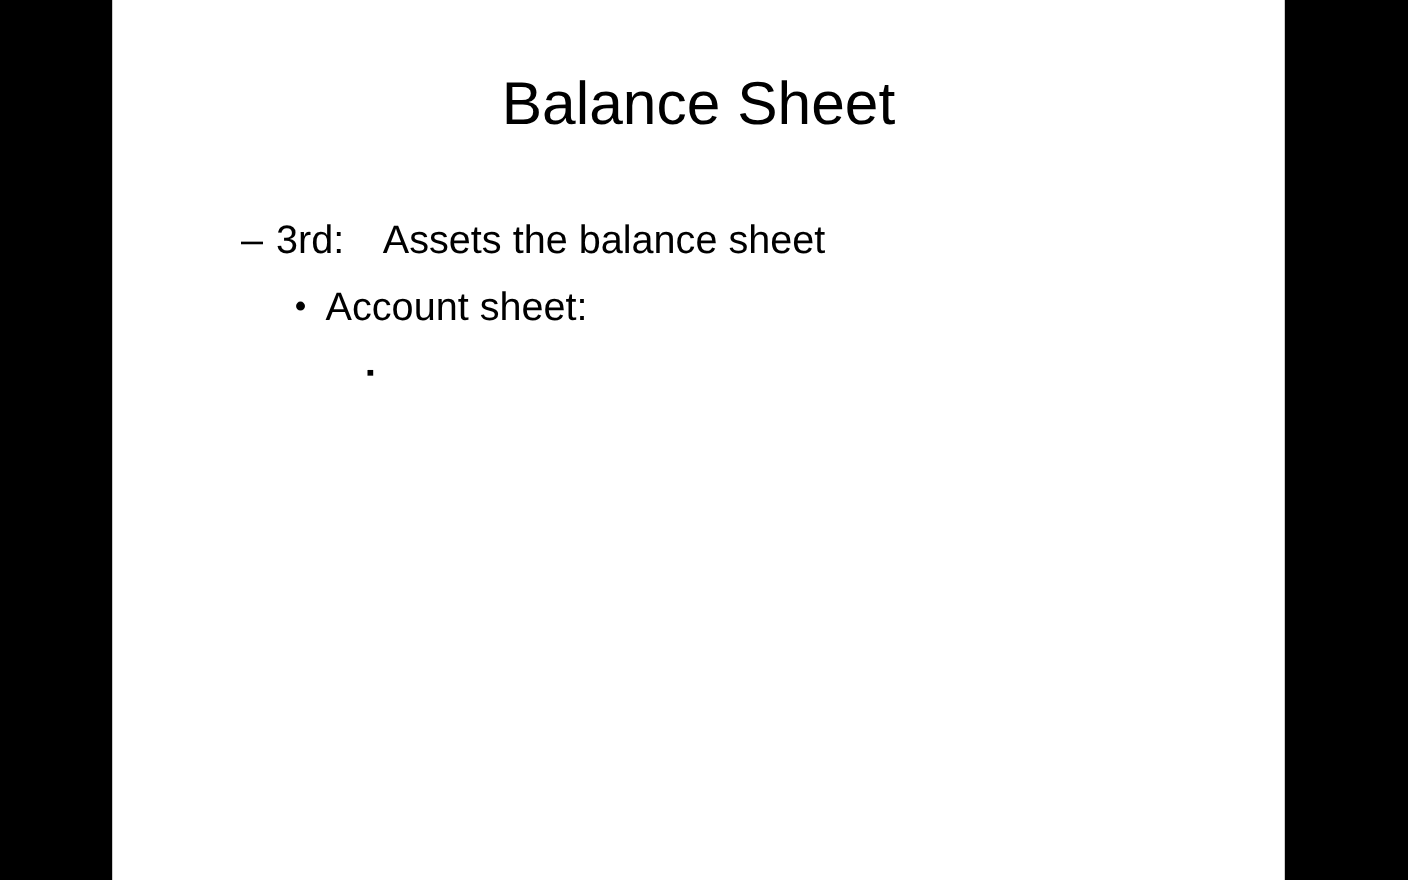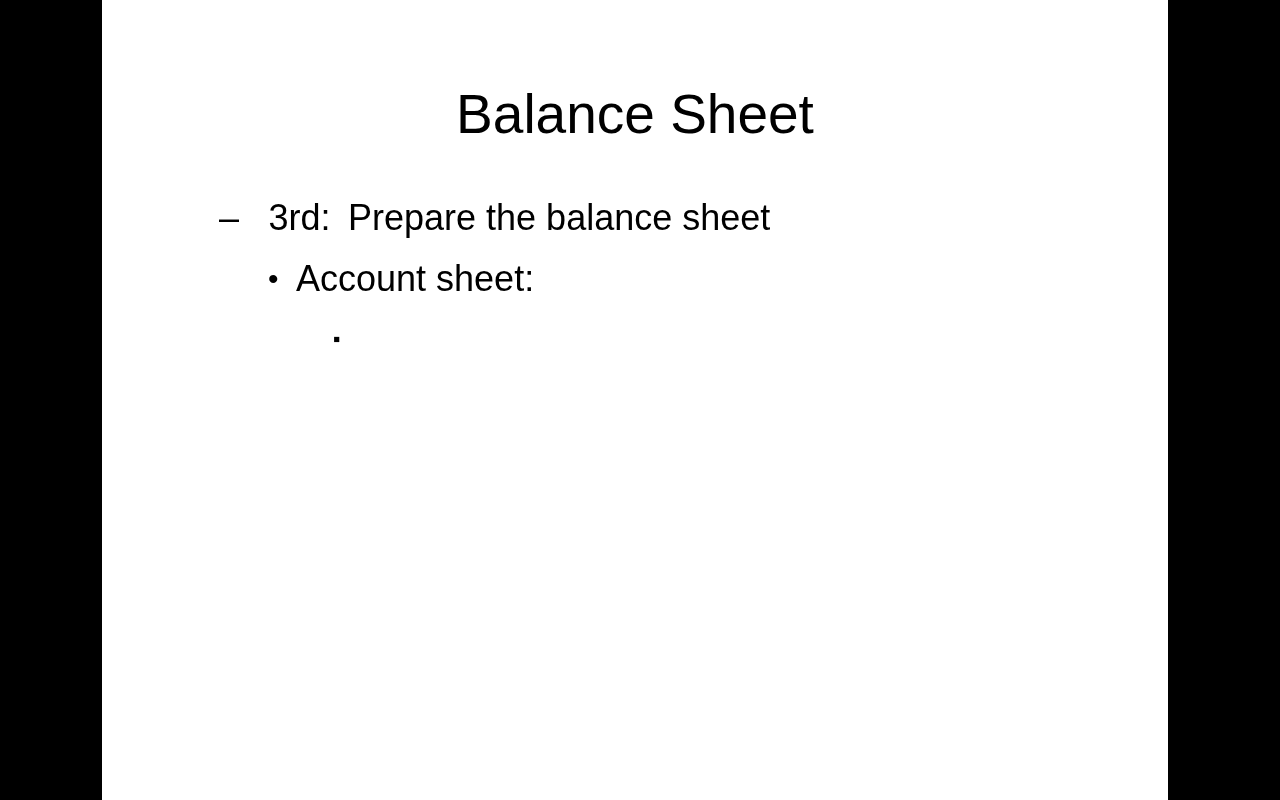--- a/index.html
+++ b/index.html
@@ -46,21 +46,20 @@
     top: 62px;
     left: 0;
     width: 1066px;
     text-align: center;
     font-size: 55px;
     line-height: 64px;
     font-weight: 400;
     color: #000000;
     letter-spacing: 0px;
     white-space: nowrap;
-    margin-top: 20px;
   }
 
   #body-content {
     position: absolute;
     top: 193px;
     left: 0;
     width: 1066px;
   }
 
   .bullet-row {
@@ -78,21 +77,20 @@
     margin-bottom: 11px;
   }
   .level-1 .marker {
     width: 32px;
     flex: 0 0 32px;
   }
   .level-1 .lead {
     width: 97px;
     flex: 0 0 97px;
     white-space: nowrap;
-    text-align: center;
   }
   .level-1 .text {
     white-space: nowrap;
   }
 
   
   .level-2 {
     padding-left: 166px;
     font-size: 36px;
     line-height: 50px;
@@ -136,21 +134,21 @@
 
   <div id="slide">
 
     <div id="slide-title">Balance Sheet</div>
 
     <div id="body-content">
 
       <div class="bullet-row level-1">
         <span class="marker">–</span>
         <span class="lead">3rd:</span>
-        <span class="text">Prepare the balance sheet</span>
+        <span class="text">Assets the balance sheet</span>
       </div>
 
       <div class="bullet-row level-2">
         <span class="marker">•</span>
         <span class="text">Account sheet:</span>
       </div>
 
       <div class="bullet-row level-3">
         <span class="marker">▪</span>
       </div>

